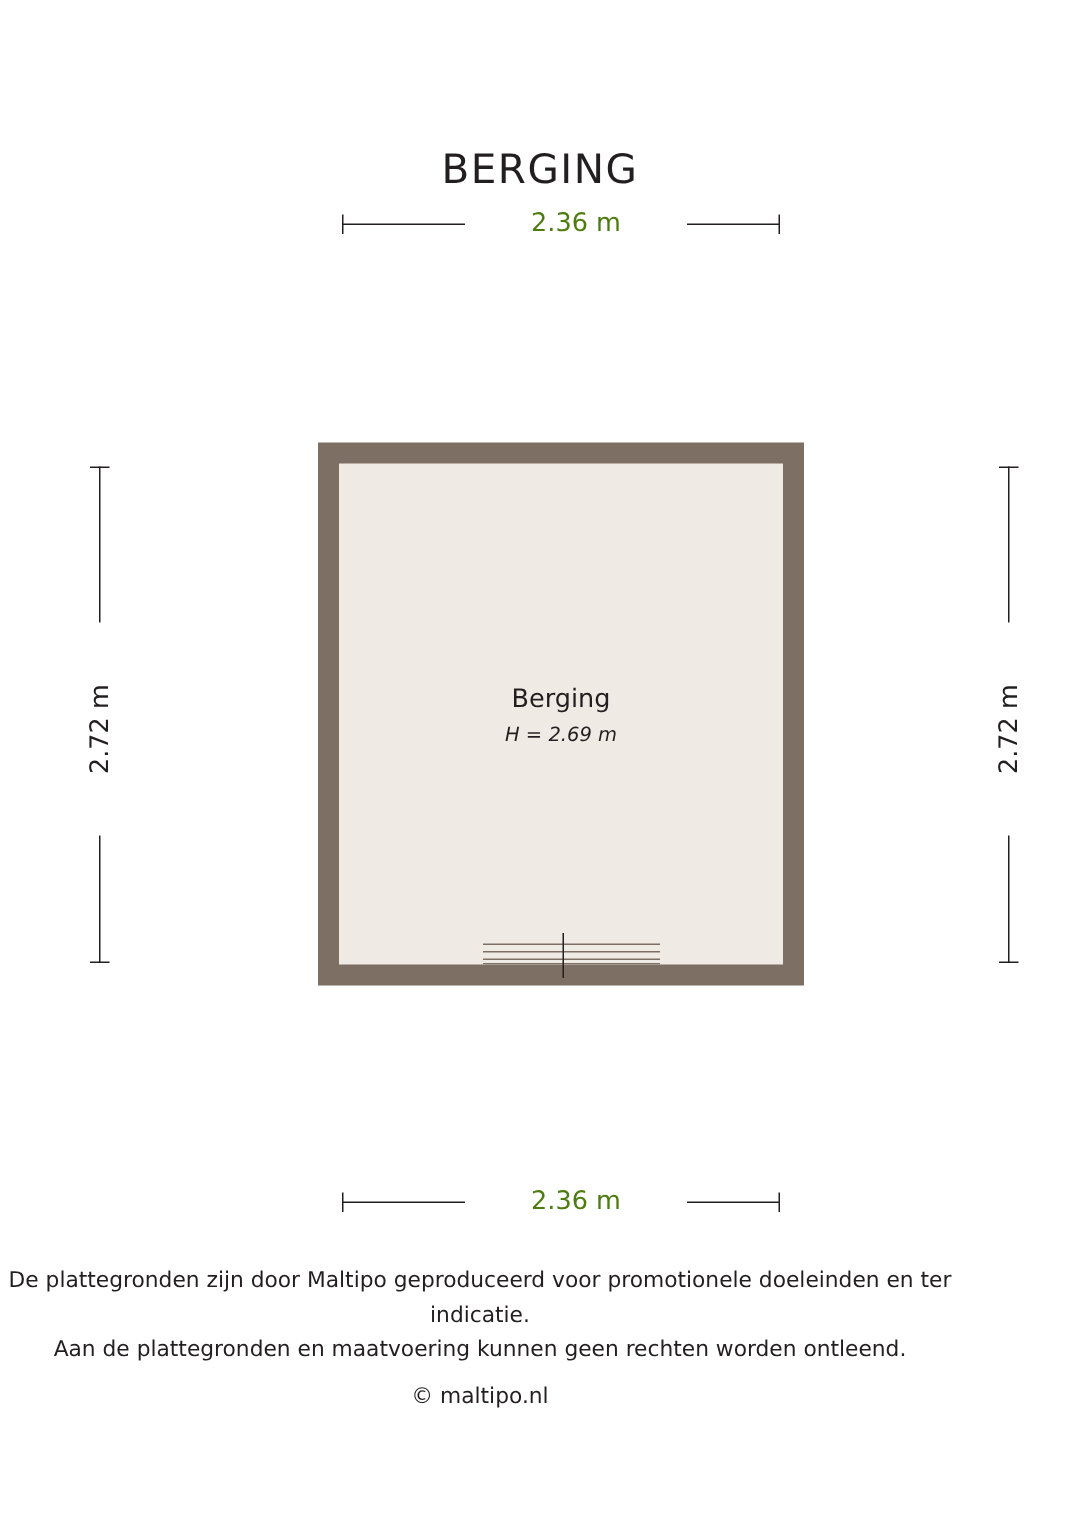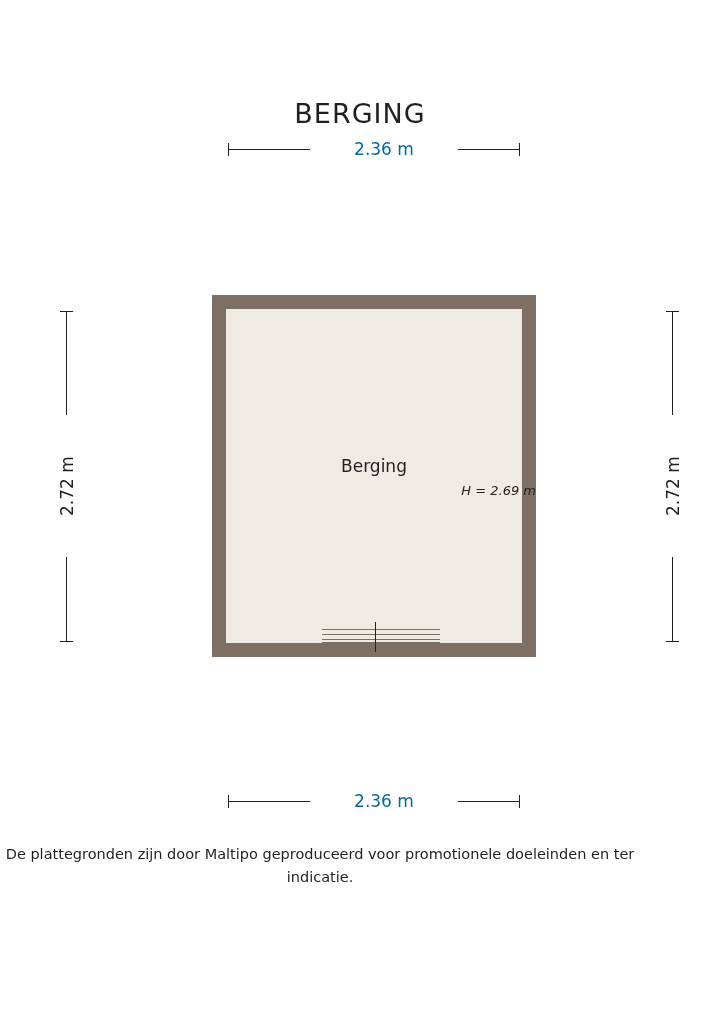--- a/index.html
+++ b/index.html
@@ -51,21 +51,21 @@
     height: 1px;
     width: 13px;
     background: #231f20;
   }
   .dim-label-h {
     position: absolute;
     font-size: 17px;
     background: #ffffff;
     padding: 0 10px;
     text-align: center;
-    color: #0369a1;
+    color: #4d7c0f;
   }
   .dim-label-v {
     position: absolute;
     font-size: 17px;
     background: #ffffff;
     padding: 10px 0;
     color: #231f20;
     writing-mode: vertical-rl;
     transform: rotate(180deg);
     text-align: center;
@@ -97,21 +97,21 @@
     width: 324px;
     text-align: center;
     font-size: 17px;
     color: #231f20;
   }
   .room-height {
     position: absolute;
     left: 0;
     top: 188px;
     width: 324px;
-    text-align: right;
+    text-align: center;
     font-size: 13px;
     font-style: italic;
     color: #231f20;
   }
 
   
   .door {
     position: absolute;
     left: 110px;
     top: 334px;
@@ -199,13 +199,15 @@
 
 <div>
   <div class="dim-h" style="left:228px; top:801px; width:292px;"></div>
   <div class="cap-v" style="left:228px; top:795px;"></div>
   <div class="cap-v" style="left:519px; top:795px;"></div>
   <div class="dim-label-h" style="left:310px; top:791px; width:128px;">2.36 m</div>
 </div>
 
 <div class="footer">
   <div class="footer-line">De plattegronden zijn door Maltipo geproduceerd voor promotionele doeleinden en ter indicatie.</div>
+  <div class="footer-line">Aan de plattegronden en maatvoering kunnen geen rechten worden ontleend.</div>
+  <div class="footer-copy">© maltipo.nl</div>
 </div>
 
 </body></html>

